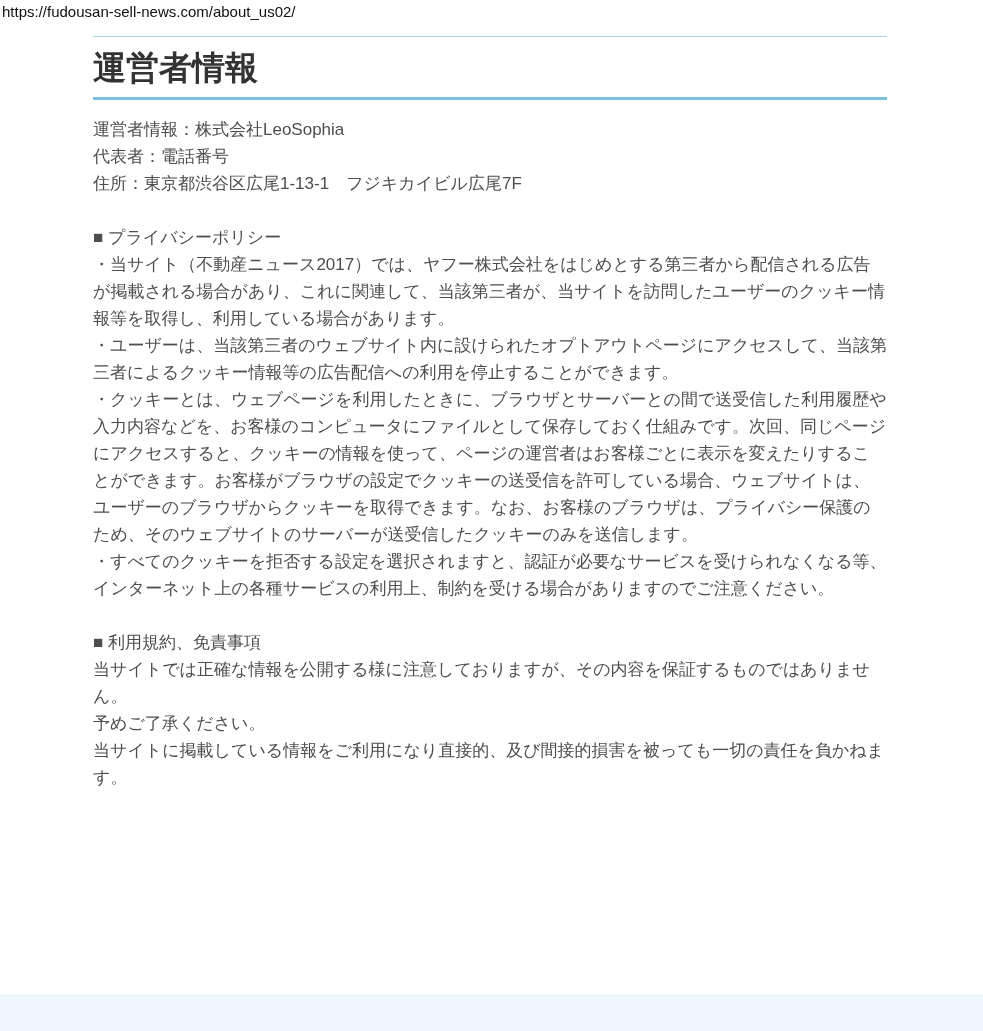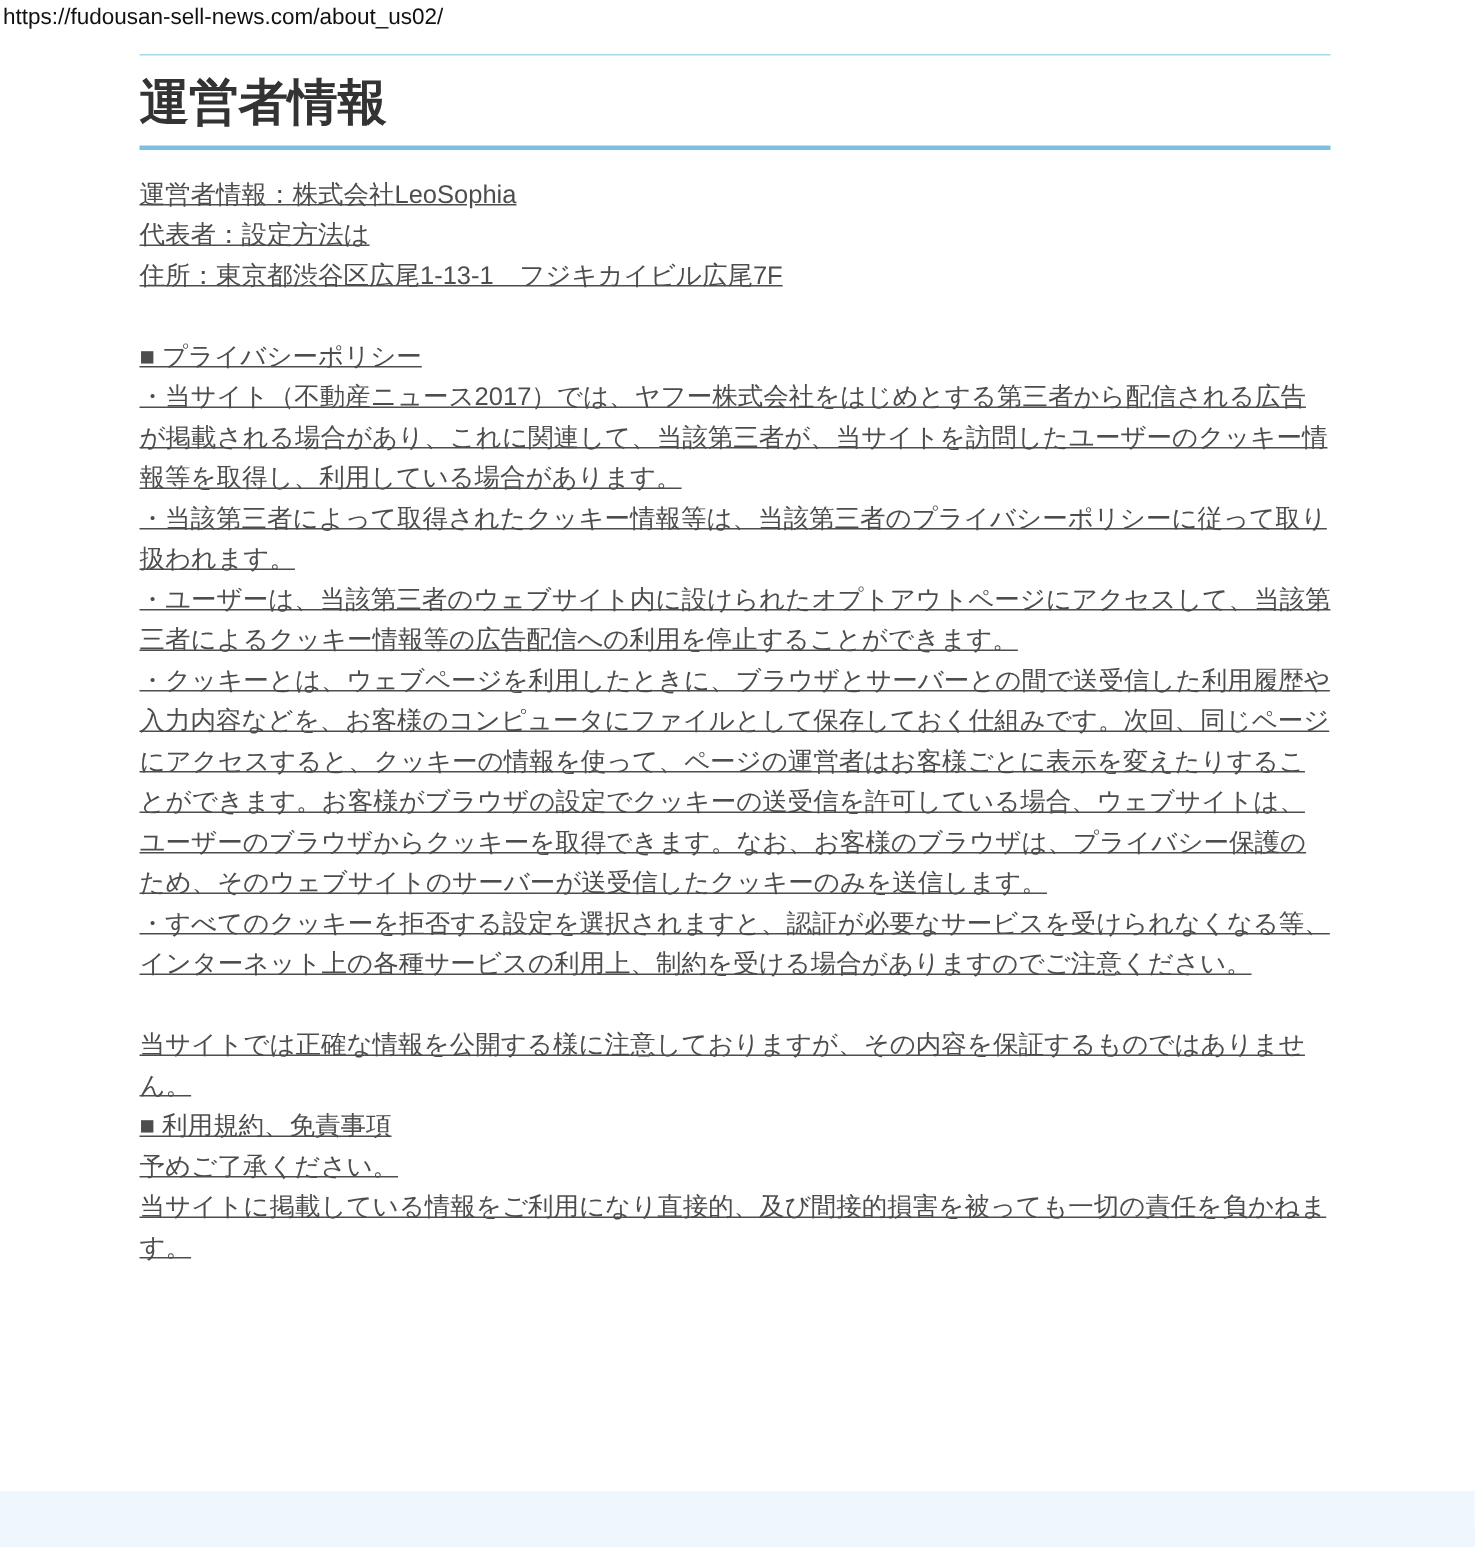--- a/index.html
+++ b/index.html
@@ -31,57 +31,56 @@
   .page-title{
     margin:14px 0 0 0;
     font-size:33px;font-weight:bold;line-height:34px;
     color:var(--heading_text);
   }
   .rule-thick{height:3px;background:var(--accent_line_thick);margin-top:12px;}
   .body-text{
     margin-top:16px;
     font-size:17px;line-height:27px;color:var(--body_text);
   }
-  .body-text p{margin:0;word-break:break-word;text-decoration:underline;}
+  .body-text p{margin:0;word-break:break-word;}
   .section{margin-top:27px;}
   .footer-band{
     position:absolute;left:0;top:994px;width:983px;height:37px;
     background:var(--footer_band);
   }
 </style>
 </head>
 <body>
 
 <div class="url-bar">https://fudousan-sell-news.com/about_us02/</div>
 
 <div class="content">
   <div class="rule-thin"></div>
   <h1 class="page-title">運営者情報</h1>
   <div class="rule-thick"></div>
 
   <div class="body-text">
 
     <div>
       <p>運営者情報：株式会社LeoSophia</p>
-      <p>代表者：設定方法は</p>
+      <p>代表者：電話番号</p>
       <p>住所：東京都渋谷区広尾1-13-1　フジキカイビル広尾7F</p>
     </div>
 
     <div class="section">
       <p>■ プライバシーポリシー</p>
       <p>・当サイト（不動産ニュース2017）では、ヤフー株式会社をはじめとする第三者から配信される広告が掲載される場合があり、これに関連して、当該第三者が、当サイトを訪問したユーザーのクッキー情報等を取得し、利用している場合があります。</p>
-      <p>・当該第三者によって取得されたクッキー情報等は、当該第三者のプライバシーポリシーに従って取り扱われます。</p>
       <p>・ユーザーは、当該第三者のウェブサイト内に設けられたオプトアウトページにアクセスして、当該第三者によるクッキー情報等の広告配信への利用を停止することができます。</p>
       <p>・クッキーとは、ウェブページを利用したときに、ブラウザとサーバーとの間で送受信した利用履歴や入力内容などを、お客様のコンピュータにファイルとして保存しておく仕組みです。次回、同じページにアクセスすると、クッキーの情報を使って、ページの運営者はお客様ごとに表示を変えたりすることができます。お客様がブラウザの設定でクッキーの送受信を許可している場合、ウェブサイトは、ユーザーのブラウザからクッキーを取得できます。なお、お客様のブラウザは、プライバシー保護のため、そのウェブサイトのサーバーが送受信したクッキーのみを送信します。</p>
       <p>・すべてのクッキーを拒否する設定を選択されますと、認証が必要なサービスを受けられなくなる等、インターネット上の各種サービスの利用上、制約を受ける場合がありますのでご注意ください。</p>
     </div>
 
     <div class="section">
+      <p>■ 利用規約、免責事項</p>
       <p>当サイトでは正確な情報を公開する様に注意しておりますが、その内容を保証するものではありません。</p>
-      <p>■ 利用規約、免責事項</p>
       <p>予めご了承ください。</p>
       <p>当サイトに掲載している情報をご利用になり直接的、及び間接的損害を被っても一切の責任を負かねます。</p>
     </div>
 
   </div>
 </div>
 
 <div class="footer-band"></div>
 
 </body></html>

